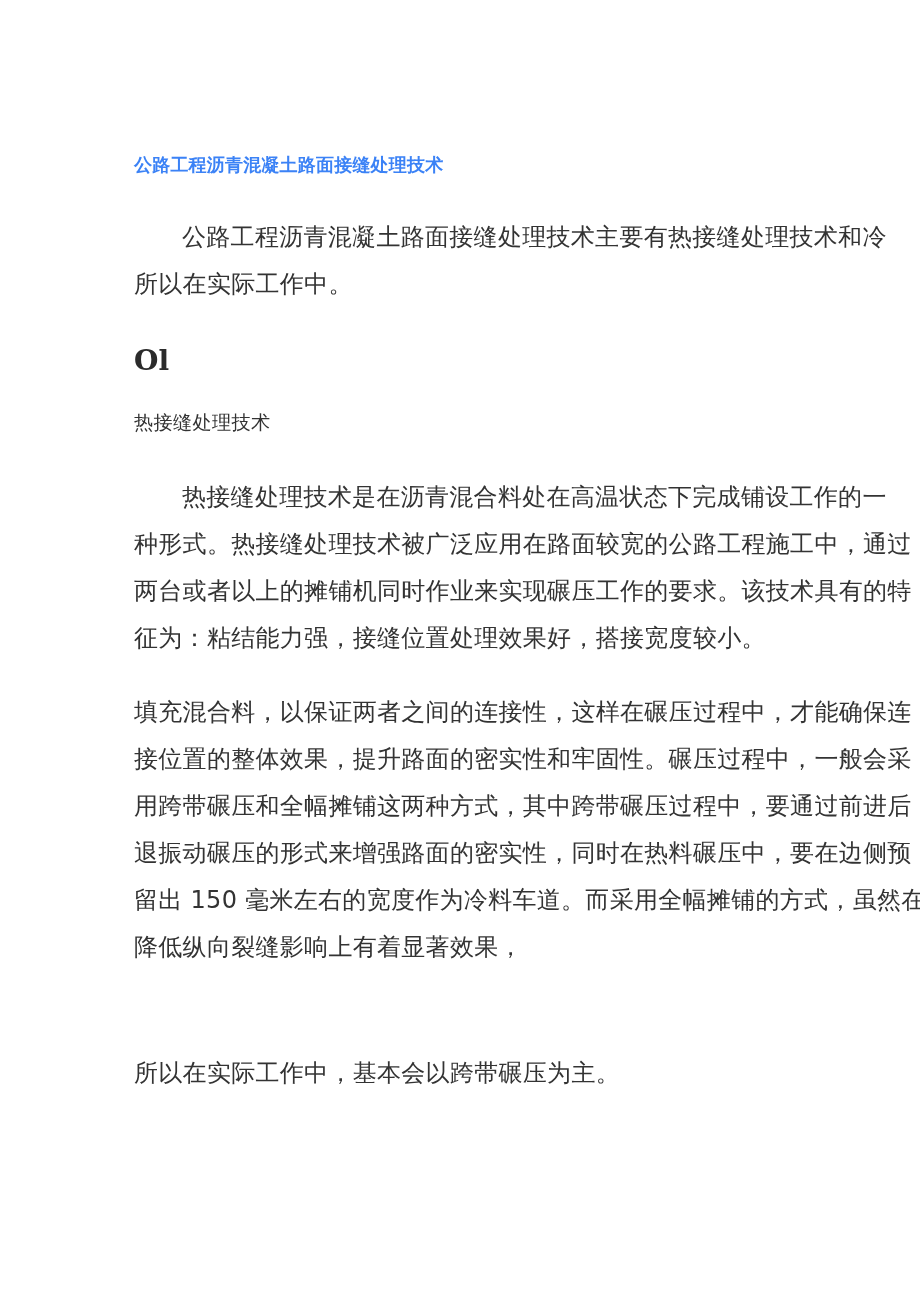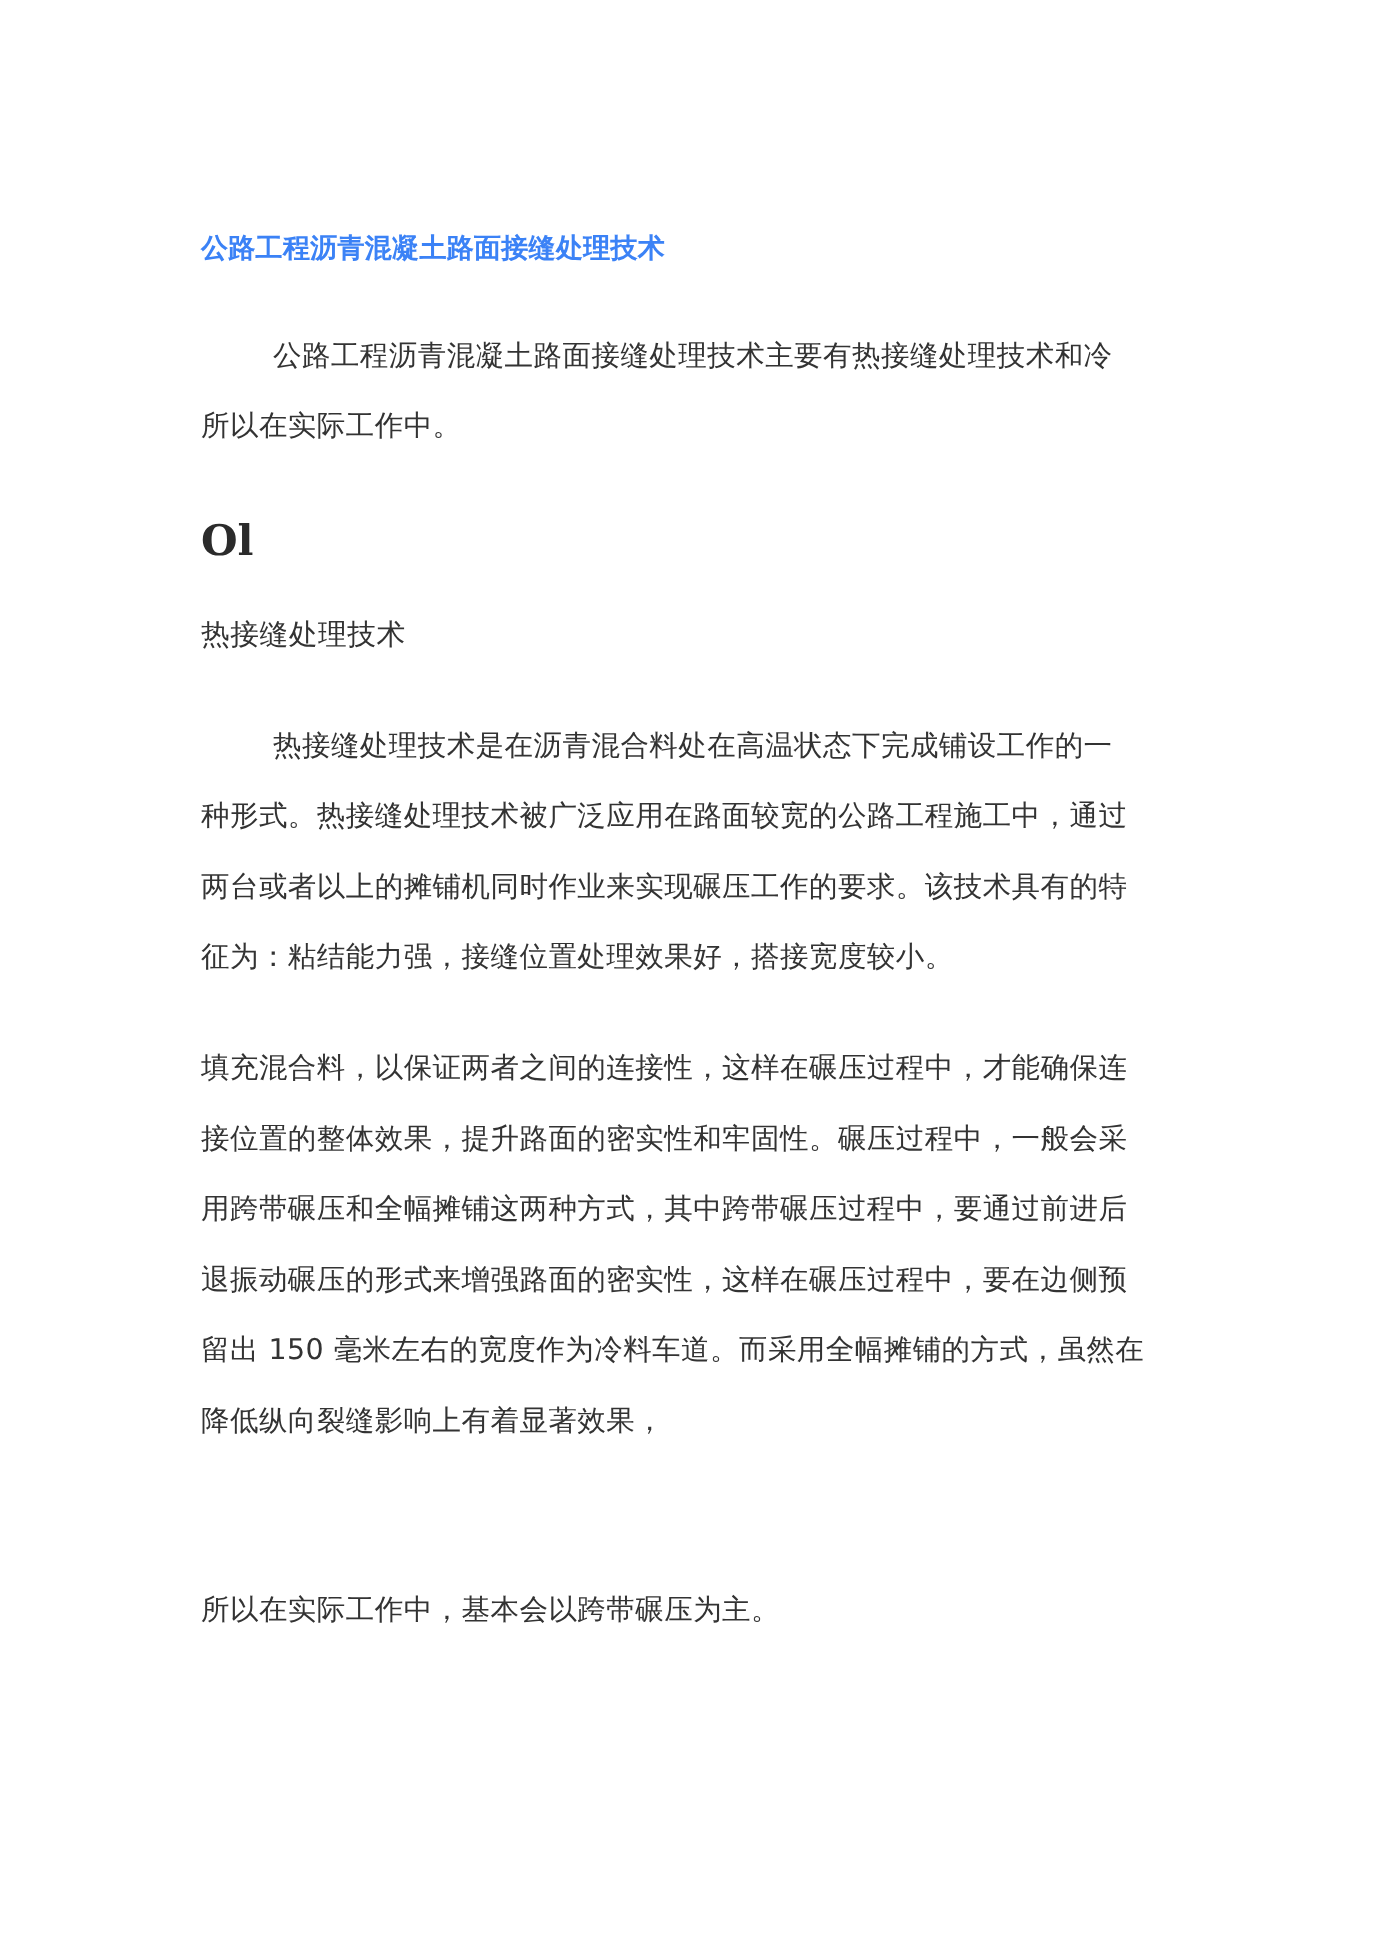--- a/index.html
+++ b/index.html
@@ -28,21 +28,21 @@
       font-size: 18px;
       font-weight: bold;
       letter-spacing: 0.2px;
       white-space: nowrap;
       color: #3b82f6;
     }
     .para {
       position: absolute;
       left: 0;
       width: 660px;
-      font-size: 19px;
+      font-size: 24px;
       line-height: 47px;
       letter-spacing: 0.3px;
       margin: 0;
     }
     .section-num {
       position: absolute;
       left: 0;
       top: 344px;
       font-family: "DejaVu Serif", "Liberation Serif", serif;
       font-weight: bold;
@@ -79,21 +79,21 @@
     <span class="line" style="padding-left:48px;">热接缝处理技术是在沥青混合料处在高温状态下完成铺设工作的一</span>
     <span class="line">种形式。热接缝处理技术被广泛应用在路面较宽的公路工程施工中，通过</span>
     <span class="line">两台或者以上的摊铺机同时作业来实现碾压工作的要求。该技术具有的特</span>
     <span class="line">征为：粘结能力强，接缝位置处理效果好，搭接宽度较小。</span>
   </div>
 
   <div class="para" style="top:689px;">
     <span class="line">填充混合料，以保证两者之间的连接性，这样在碾压过程中，才能确保连</span>
     <span class="line">接位置的整体效果，提升路面的密实性和牢固性。碾压过程中，一般会采</span>
     <span class="line">用跨带碾压和全幅摊铺这两种方式，其中跨带碾压过程中，要通过前进后</span>
-    <span class="line">退振动碾压的形式来增强路面的密实性，这样在碾压过程中，要在边侧预</span>
+    <span class="line">退振动碾压的形式来增强路面的密实性，同时在热料碾压中，要在边侧预</span>
     <span class="line">留出 150 毫米左右的宽度作为冷料车道。而采用全幅摊铺的方式，虽然在</span>
     <span class="line">降低纵向裂缝影响上有着显著效果，</span>
   </div>
 
   <div class="para" style="top:1050px;">
     <span class="line">所以在实际工作中，基本会以跨带碾压为主。</span>
   </div>
 
 </div>
 

